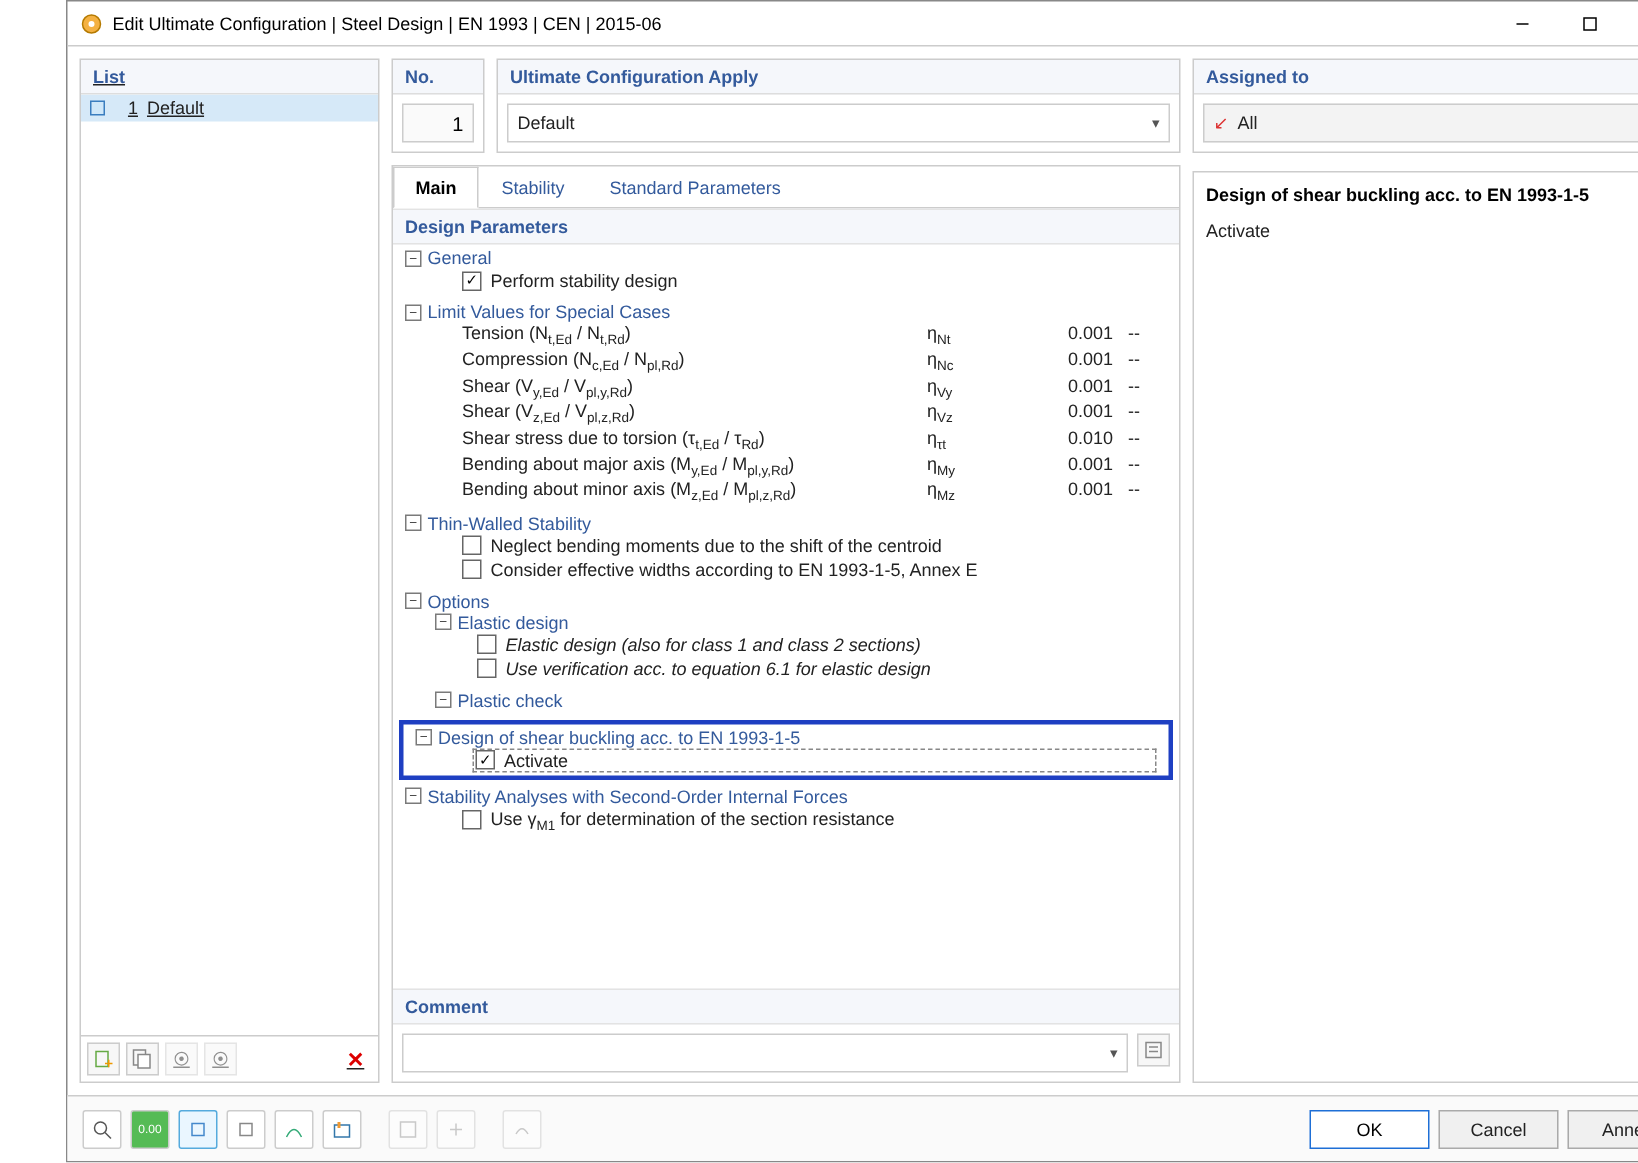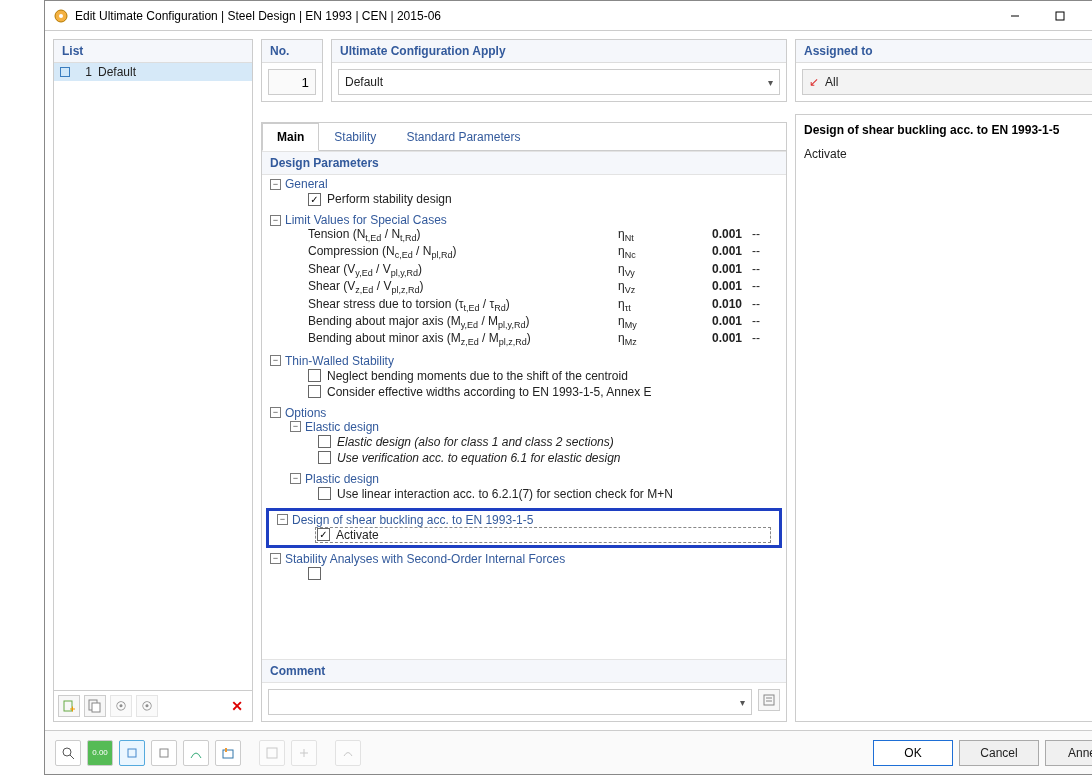--- a/index.html
+++ b/index.html
@@ -14,21 +14,21 @@
   .panel { border:1px solid #ccc; background:#fff; }
   .panel-header { color:#335a9c; font-weight:600; font-size:12px; padding:4px 8px; border-bottom:1px solid #ddd; background:#f5f7fb; }
   .left { width:200px; display:flex; flex-direction:column; }
   .left .list { flex:1; overflow:auto; }
   .list-row { display:flex; align-items:center; padding:2px 6px; background:#d6e9f8; }
   .list-row .sq { width:10px; height:10px; border:1px solid #3a7dbf; background:#cfe7f9; margin-right:6px; }
   .list-row .num { width:16px; text-align:right; margin-right:6px; }
   .left-toolbar { border-top:1px solid #ccc; padding:4px; display:flex; gap:4px; align-items:center; }
   .tbtn { width:22px; height:22px; border:1px solid #ccc; background:#f7f7f7; display:flex; align-items:center; justify-content:center; font-size:11px; }
   .tbtn.red { color:#d00; border:0; background:transparent; font-weight:bold; font-size:14px; width:22px; }
-  .mid { flex:1; display:flex; flex-direction:column; gap:20px; min-width:0; }
+  .mid { flex:1; display:flex; flex-direction:column; gap:8px; min-width:0; }
   .mid-top { display:flex; gap:8px; }
   .no-box { width:62px; }
   .no-input { width:100%; height:26px; text-align:right; padding:0 6px; border:1px solid #ccc; background:#fafafa; margin:6px; width:48px; }
   .name-box { flex:1; }
   .name-select { width:calc(100% - 12px); margin:6px; height:26px; border:1px solid #ccc; background:#fff; padding:0 6px; display:flex; align-items:center; justify-content:space-between; }
   .chev { font-size:10px; color:#555; }
   .tabs { display:flex; border-bottom:1px solid #ccc; }
   .tab { padding:6px 14px; border:1px solid transparent; border-bottom:0; color:#335a9c; cursor:pointer; }
   .tab.active { background:#fff; border-color:#ccc; border-bottom:1px solid #fff; margin-bottom:-1px; color:#000; font-weight:600; }
   .main-panel { flex:1; display:flex; flex-direction:column; overflow:hidden; }
@@ -38,21 +38,21 @@
   .node { display:flex; align-items:center; }
   .exp { width:11px; height:11px; border:1px solid #7a7a7a; margin-right:4px; display:inline-flex; align-items:center; justify-content:center; font-size:9px; line-height:1; color:#444; background:#fff; }
   .node-label { color:#335a9c; }
   .child { padding-left:38px; }
   .child-row { display:flex; align-items:center; padding:1px 0; }
   .cb { width:13px; height:13px; border:1px solid #666; margin-right:6px; display:inline-flex; align-items:center; justify-content:center; font-size:10px; background:#fff; }
   .cb.checked::after { content:"✓"; color:#000; }
   .limit-grid { display:grid; grid-template-columns: 1fr 60px 70px 30px; row-gap:1px; padding-left:38px; }
   .limit-grid .lbl {  }
   .limit-grid .sym { text-align:left; }
-  .limit-grid .val { text-align:right; padding-right:6px;font-weight:bold; }
+  .limit-grid .val { text-align:right; padding-right:6px; }
   .limit-grid .unit { padding-left:4px; }
   sub { font-size:9px; }
   .hl-box { border:3px solid #1e3fc2; margin:2px 4px; padding-bottom:2px; }
   .dashed { outline:1px dashed #888; outline-offset:-1px; }
   .comment-row { display:flex; gap:6px; padding:6px; }
   .comment-select { flex:1; height:26px; border:1px solid #ccc; display:flex; align-items:center; justify-content:flex-end; padding:0 6px; background:#fff; }
   .right { width:332px; display:flex; flex-direction:column; gap:12px; }
   .assigned-input { margin:6px; height:26px; border:1px solid #ccc; background:#f3f3f3; display:flex; align-items:center; padding:0 6px; gap:6px; }
   .assigned-input .txt { flex:1; }
   .desc { flex:1; padding:8px; }
@@ -91,21 +91,21 @@
             <line x1="1" y1="1" x2="9" y2="9" stroke="#000"></line>
             <line x1="9" y1="1" x2="1" y2="9" stroke="#000"></line>
           </svg>
         </div>
     </div>
   </div>
 
   <div class="body">
 
     <div class="left">
-      <div class="panel" style="flex:1; display:flex; flex-direction:column;">
+      <div class="panel" style="flex:1; display:flex; flex-direction:column;text-decoration:underline;">
         <div class="panel-header">List</div>
         <div class="list">
           <div class="list-row">
             <span class="sq"></span>
             <span class="num">1</span>
             <span>Default</span>
           </div>
         </div>
         <div class="left-toolbar">
           <div class="tbtn">
@@ -235,28 +235,22 @@
                     <span class="cb"></span>
                     <span>Elastic design (also for class 1 and class 2 sections)</span>
                   </div>
                 <div class="child-row">
                     <span class="cb"></span>
                     <span>Use verification acc. to equation 6.1 for elastic design</span>
                   </div>
               </div>
               <div class="node" style="margin-top:6px;">
                   <span class="exp">−</span>
-                  <span class="node-label">Plastic design</span>
-                </div>
-              <div class="child" style="padding-left:28px;">
-                <div class="child-row">
-                    <span class="cb"></span>
-                    <span>Use linear interaction acc. to 6.2.1(7) for section check for M+N</span>
-                  </div>
-              </div>
+                  <span class="node-label">Plastic check</span>
+                </div>
             </div>
           </div>
 
           <div class="hl-box">
             <div class="tree" style="padding-bottom:0;">
               <div class="node">
                   <span class="exp">−</span>
                   <span class="node-label">Design of shear buckling acc. to EN 1993-1-5</span>
                 </div>
               <div class="child">
@@ -269,20 +263,21 @@
           </div>
 
           <div class="tree">
             <div class="node">
                 <span class="exp">−</span>
                 <span class="node-label">Stability Analyses with Second-Order Internal Forces</span>
               </div>
             <div class="child">
               <div class="child-row">
                   <span class="cb"></span>
+                  <span>Use γ<sub>M1</sub> for determination of the section resistance</span>
                 </div>
             </div>
           </div>
         </div>
 
         <div class="group-title">Comment</div>
         <div class="comment-row">
           <div class="comment-select">
               <span class="chev">▾</span>
             </div>

